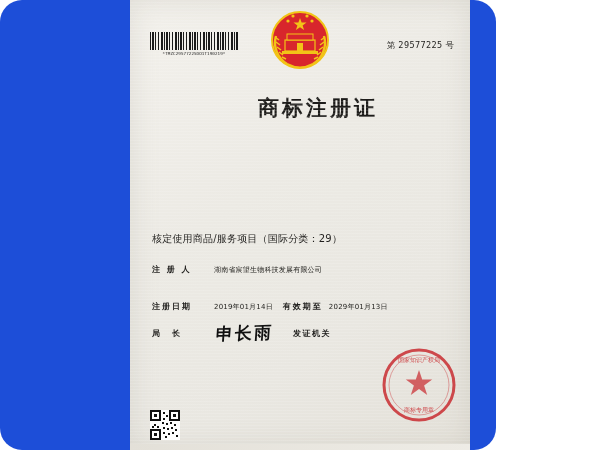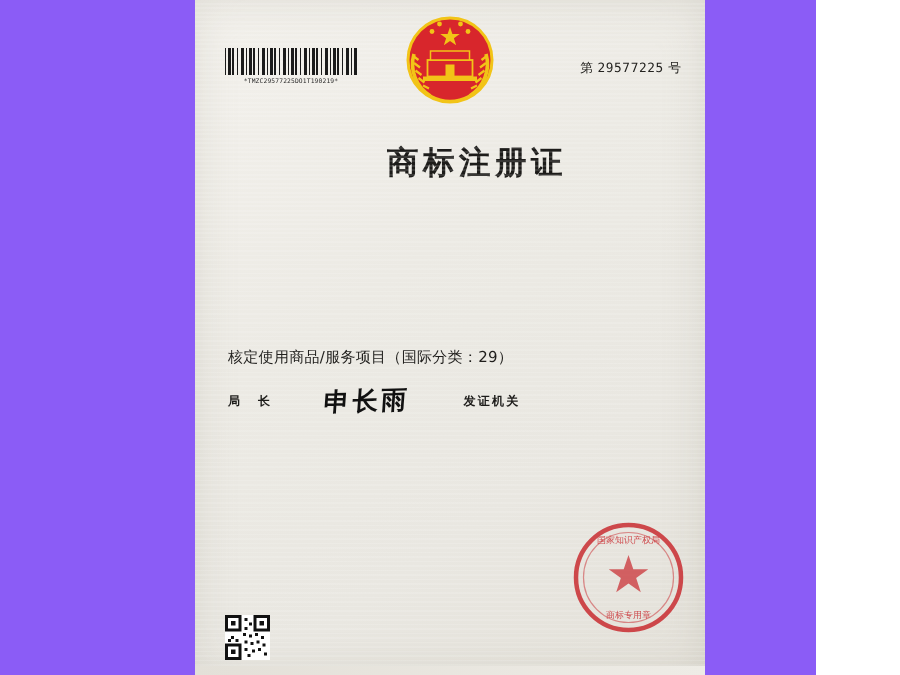--- a/index.html
+++ b/index.html
@@ -8,23 +8,24 @@
   }
   body {
     width: 600px;
     height: 450px;
     background: #ffffff;
     font-family: "DejaVu Sans", sans-serif;
     overflow: hidden;
   }
   #stage {
     position: relative;
-    width: 544px;
+    width: 496px;
     height: 450px;
-    background: #8b5cf6;
+    background: #1d4ed8;
+    border-radius: 22px;
   }
   
   #certificate {
     position: absolute;
     left: 130px;
     top: 0px;
     width: 340px;
     height: 450px;
     background: linear-gradient(145deg, #f3f1ec 0%, #eceae4 40%, #e9e7e1 70%, #e3e0d8 100%);
     box-shadow: inset 0 0 28px rgba(160,155,140,0.25);
@@ -192,21 +193,21 @@
     color: #111;
     letter-spacing: 2px;
     transform: skewX(-6deg) rotate(-2deg);
     margin-left: 4px;
     font-weight: 700;
   }
   .issuer {
     font-size: 8px;
     letter-spacing: 1.5px;
     color: #1d1c1a;
-    margin-left: 16px;
+    margin-left: 0;
     font-weight: 600;
   }
   
   .seal {
     position: absolute;
     right: 12px;
     bottom: 26px;
     width: 78px;
     height: 78px;
     opacity: .82;
@@ -275,22 +276,32 @@
       </div>
     </div>
 
     <div class="doc-title">商标注册证</div>
 
 
     <div class="body-block">
 
       <div class="goods-line">核定使用商品/服务项目（国际分类：29）</div>
 
-
-
+      <div class="field-row">
+        <div class="field-label">注 册 人</div>
+        <div class="field-value">湖南省宸望生物科技发展有限公司</div>
+      </div>
+
+
+      <div class="date-row">
+        <div class="field-label">注册日期</div>
+        <div class="date-seg">2019年01月14日</div>
+        <div class="date-seg valid">有效期至</div>
+        <div class="date-seg valid-val">2029年01月13日</div>
+      </div>
 
       <div class="sign-row">
         <div class="sign-label">局　长</div>
         <div class="signature">申长雨</div>
         <div class="issuer">发证机关</div>
       </div>
     </div>
 
     <div class="seal">
       <svg viewBox="0 0 78 78" xmlns="http://www.w3.org/2000/svg">

